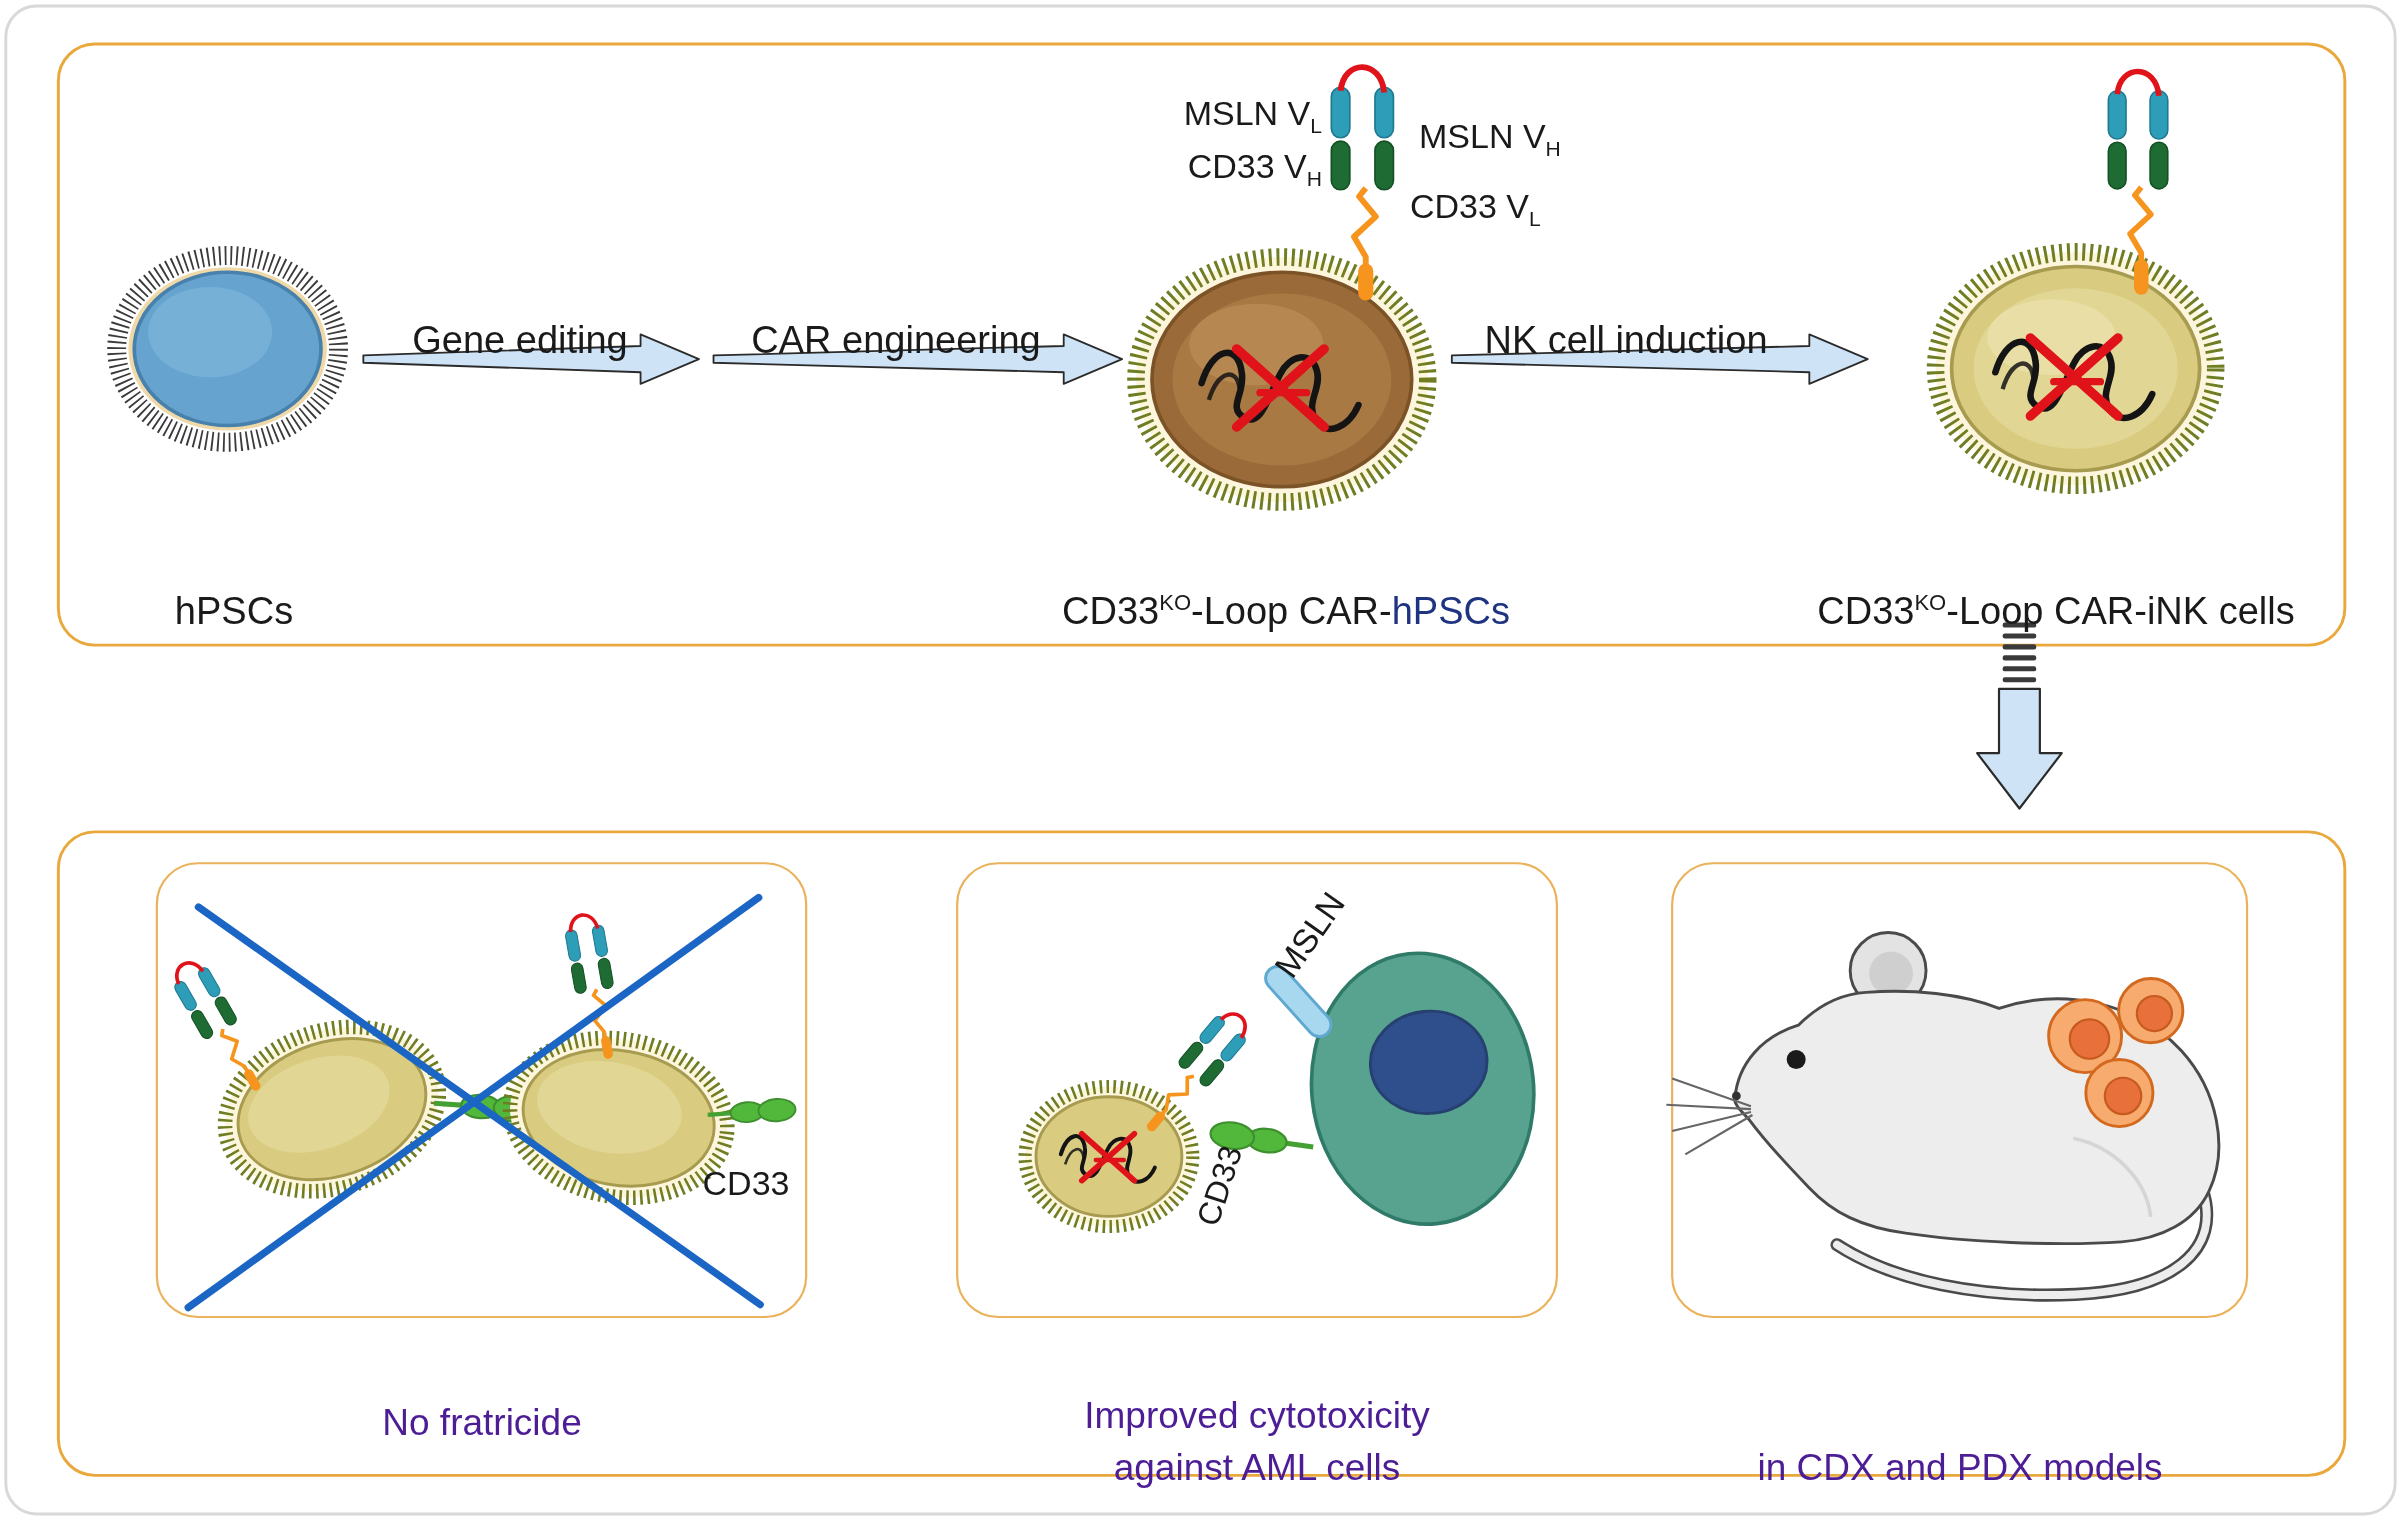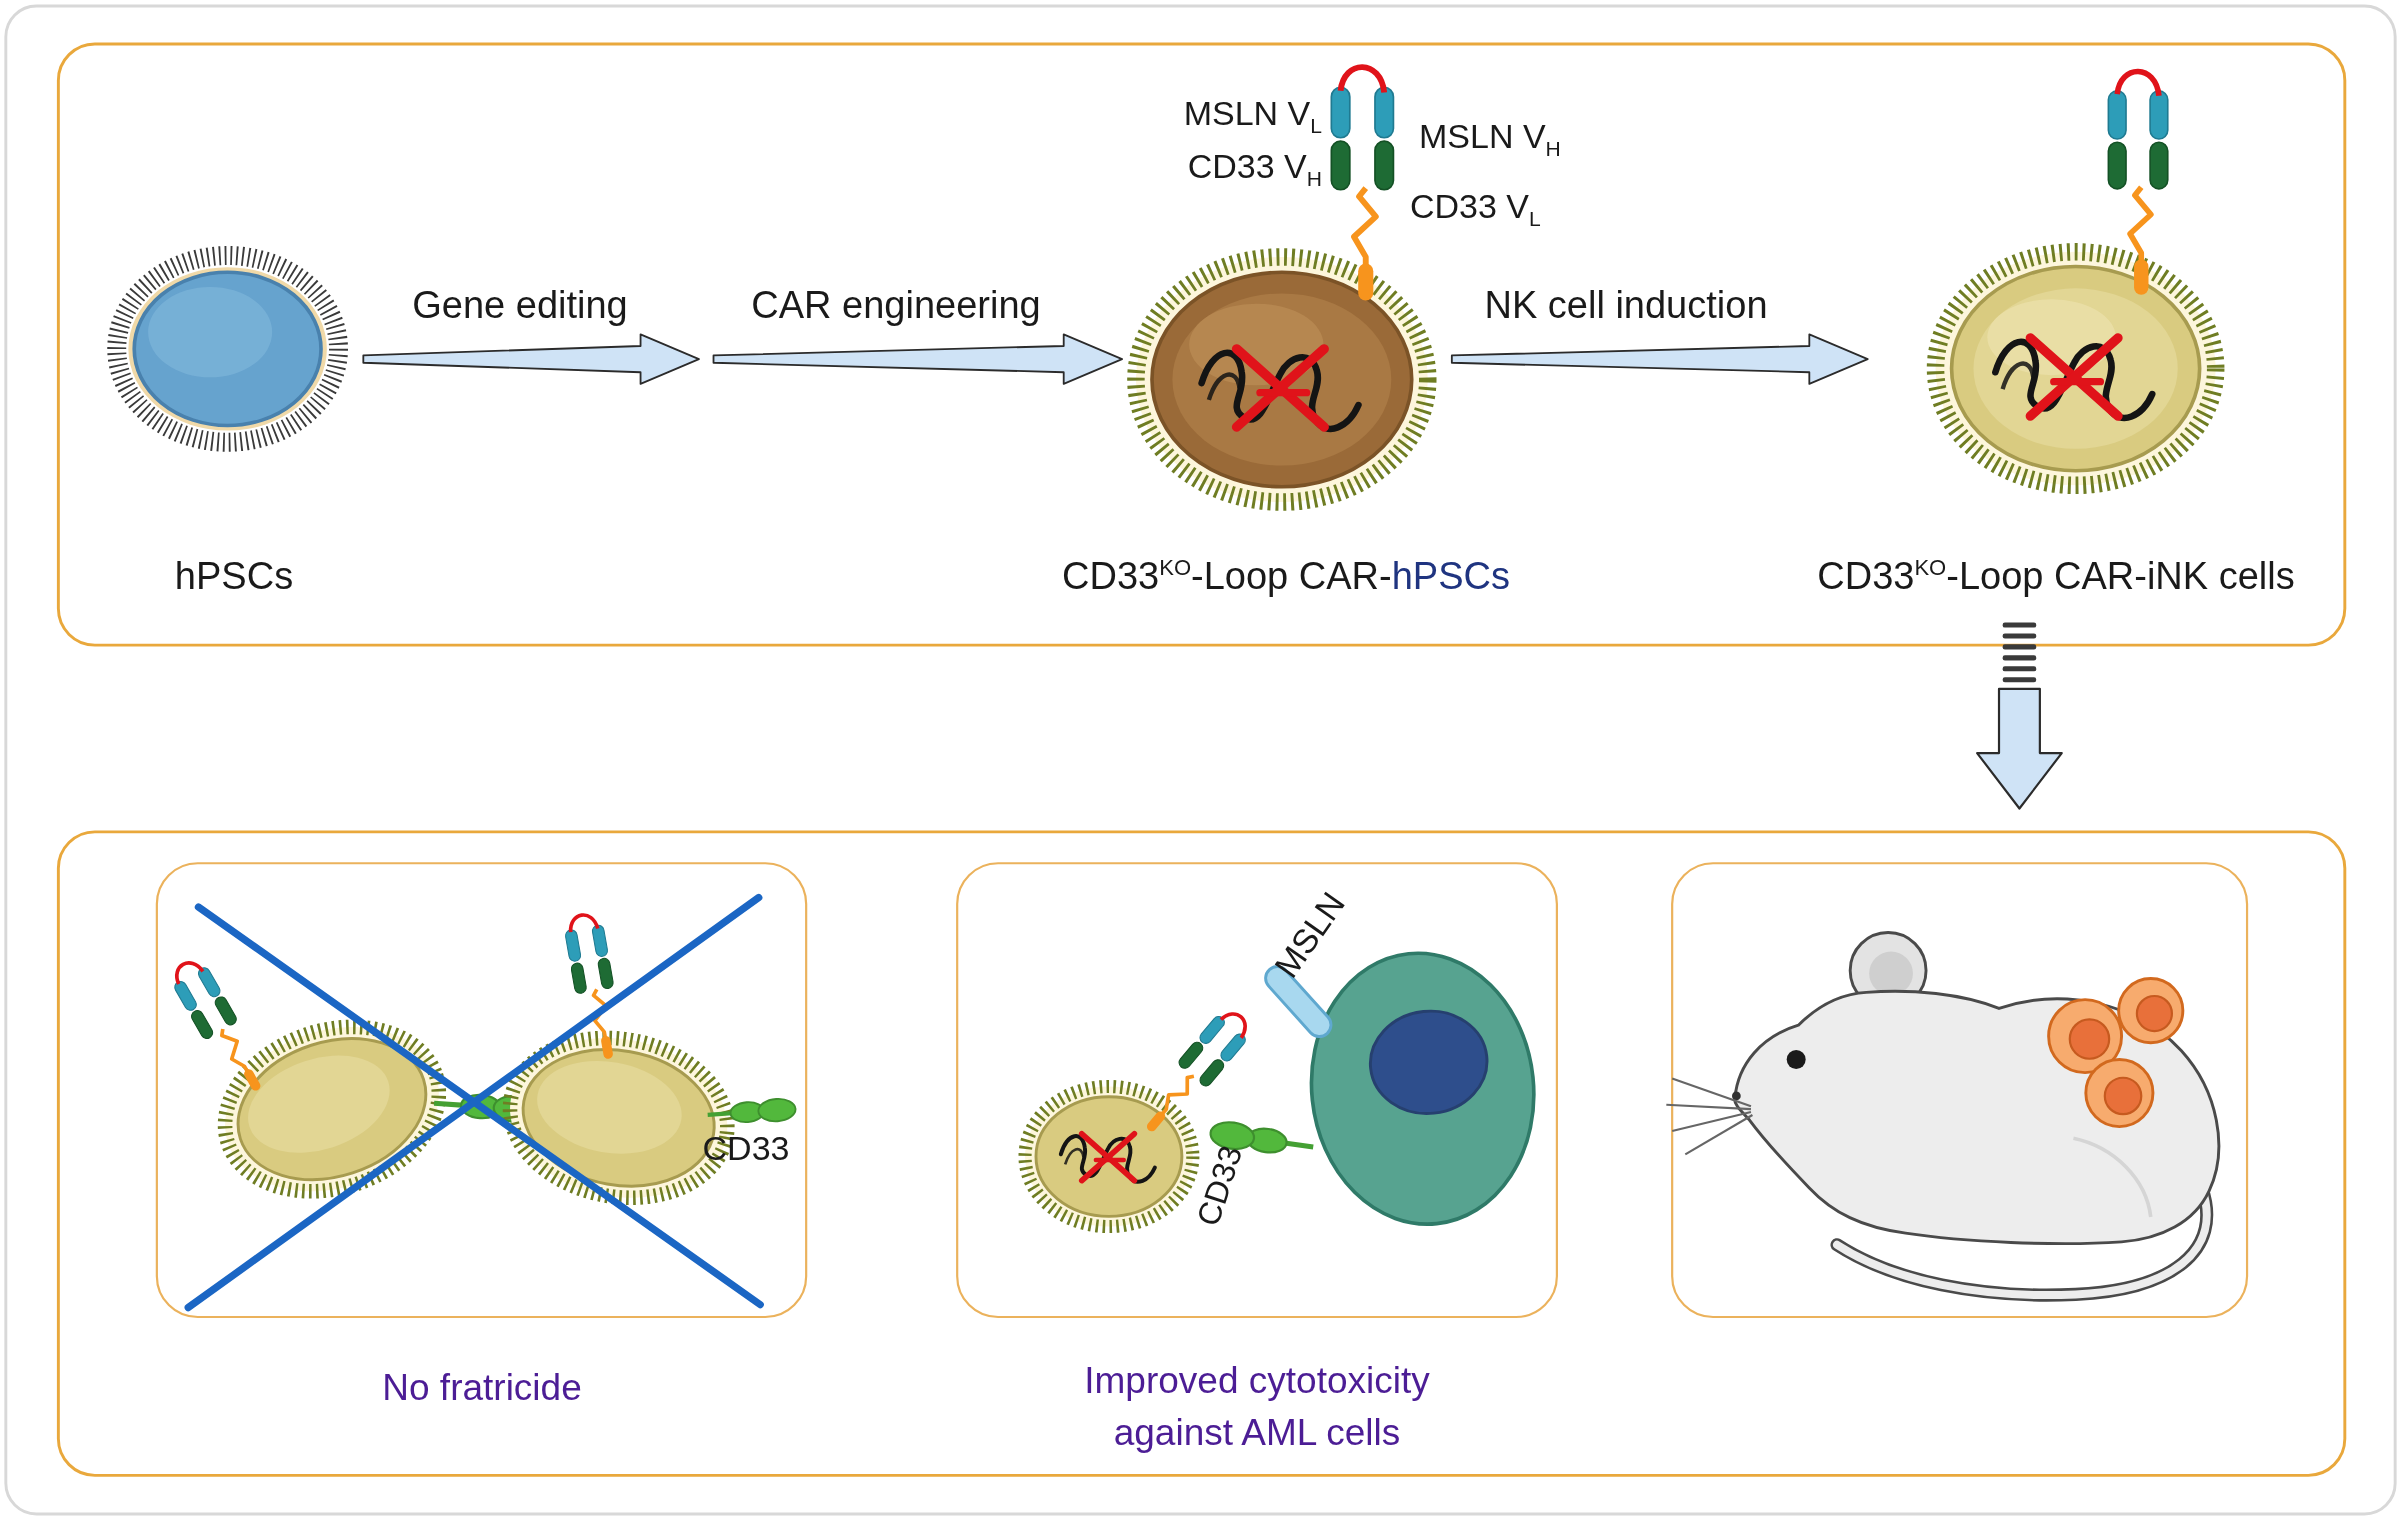--- a/index.html
+++ b/index.html
@@ -1,21 +1,21 @@
 <!DOCTYPE html>
 <html style="font-size:11.7px"><head>
 <meta charset="utf-8">
 <style>
   * { margin:0; padding:0; box-sizing:border-box; }
   html,body { background:#ffffff; }
   body { font-family:"Liberation Sans", sans-serif; }
   .canvas { position:relative; width:2401px; height:1520px; background:#ffffff; overflow:hidden; }
   .canvas > svg { position:absolute; left:0; top:0; }
   .txt { position:absolute; white-space:nowrap; color:#1a1a1a; font-size:38px; line-height:1.1; }
-  .anchor-c { transform:translateX(-50%); }
+  .anchor-c { transform:translateX(-50%);margin-top:35px; }
   .anchor-r { transform:translateX(-100%); }
   .small { font-size:34px; }
   .tiny { font-size:32px; }
   .caption { color:#4c1d95; font-size:37px; }
   .blue { color:#1F3480; }
   sup { font-size:58%;text-align:center; }
   sub { font-size:62%; }
 </style>
 </head>
 <body>
@@ -181,15 +181,16 @@
 <div class="txt anchor-c" style="left:1286px; top:556px"><span>CD33</span><sup>KO</sup><span>-Loop CAR-</span><span class="blue">hPSCs</span></div>
 <div class="txt anchor-c" style="left:2056px; top:556px"><span>CD33</span><sup>KO</sup><span>-Loop CAR-iNK cells</span></div>
 
 <div class="txt small anchor-c" style="left:746px; top:1130px">CD33</div>
 <div class="txt small" style="left:1310px; top:935px; transform:translate(-50%,-50%) rotate(-55deg)">MSLN</div>
 <div class="txt tiny" style="left:1220px; top:1186px; transform:translate(-50%,-50%) rotate(-72deg)">CD33</div>
 
 <div class="txt caption anchor-c" style="left:482px; top:1368px">No fratricide</div>
 <div class="txt caption anchor-c" style="left:1257px; top:1361px">Improved cytotoxicity</div>
 <div class="txt caption anchor-c" style="left:1257px; top:1413px">against AML cells</div>
+<div class="txt caption anchor-c" style="left:1960px; top:1413px">in CDX and PDX models</div>
 
 </div>
 
 
 </body></html>

